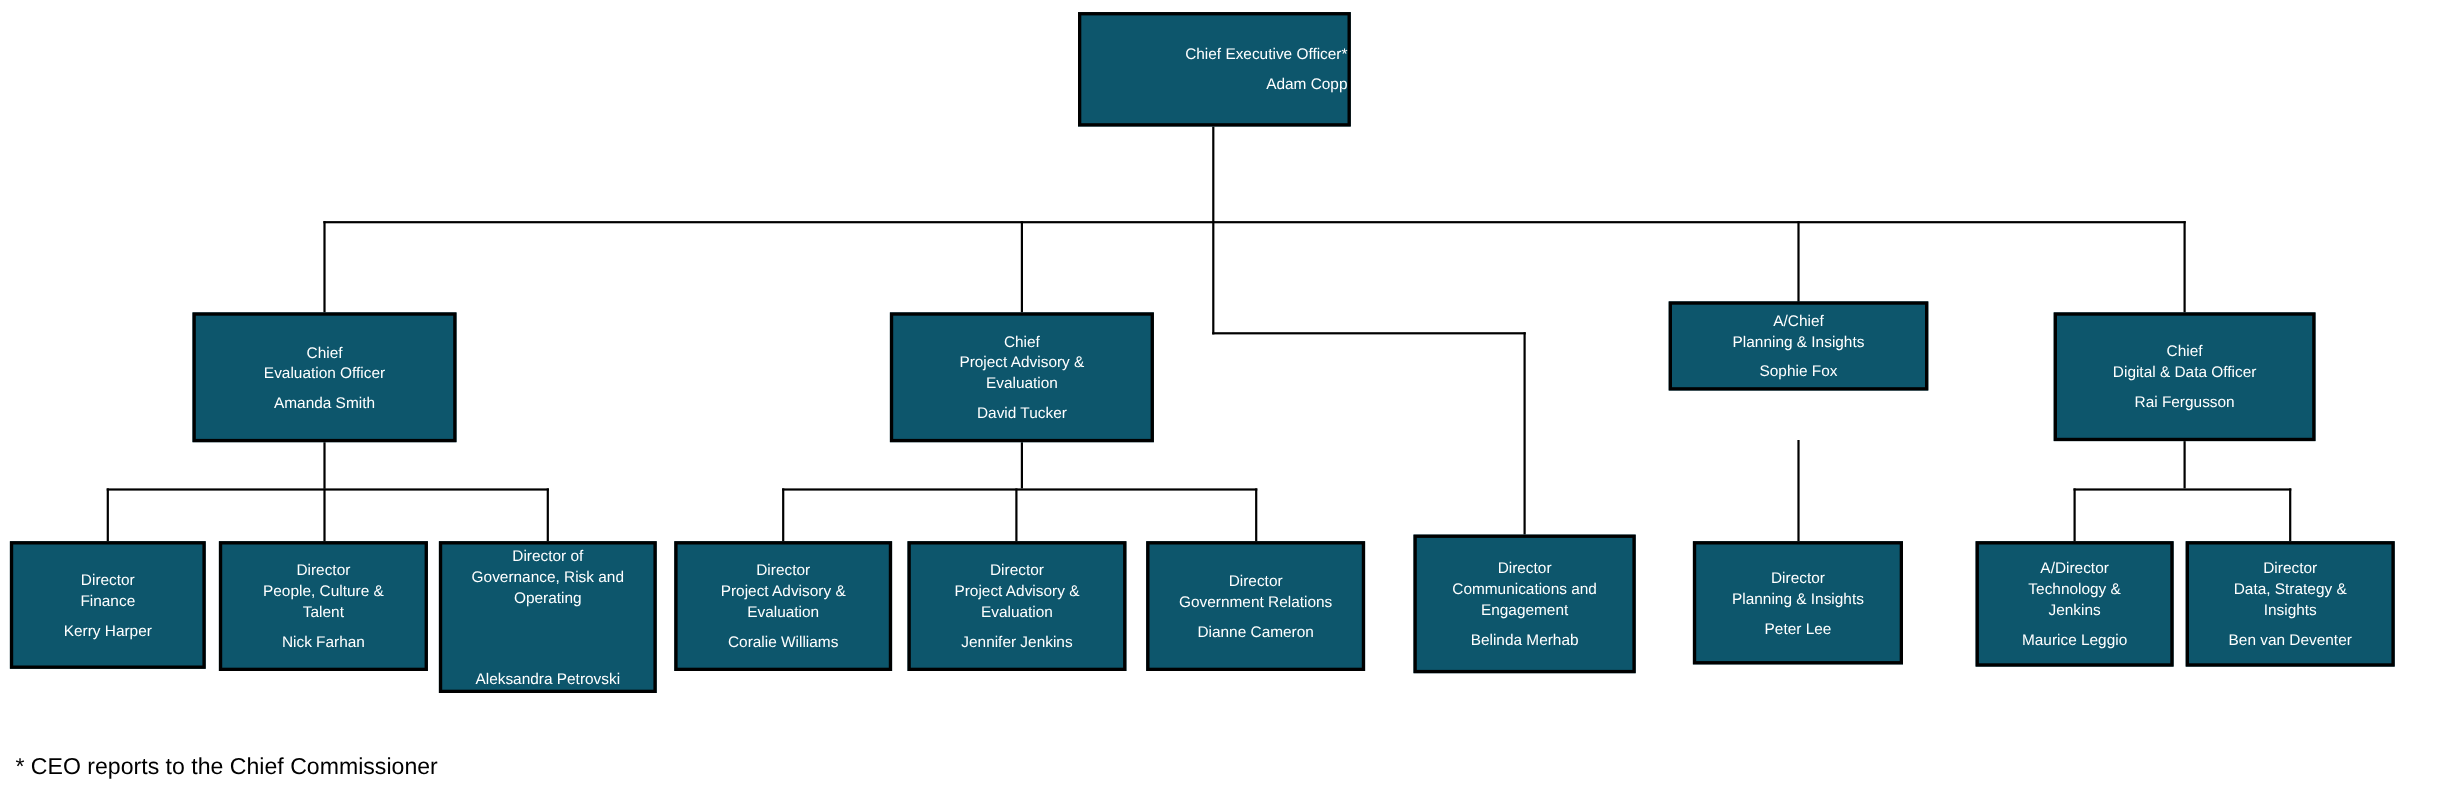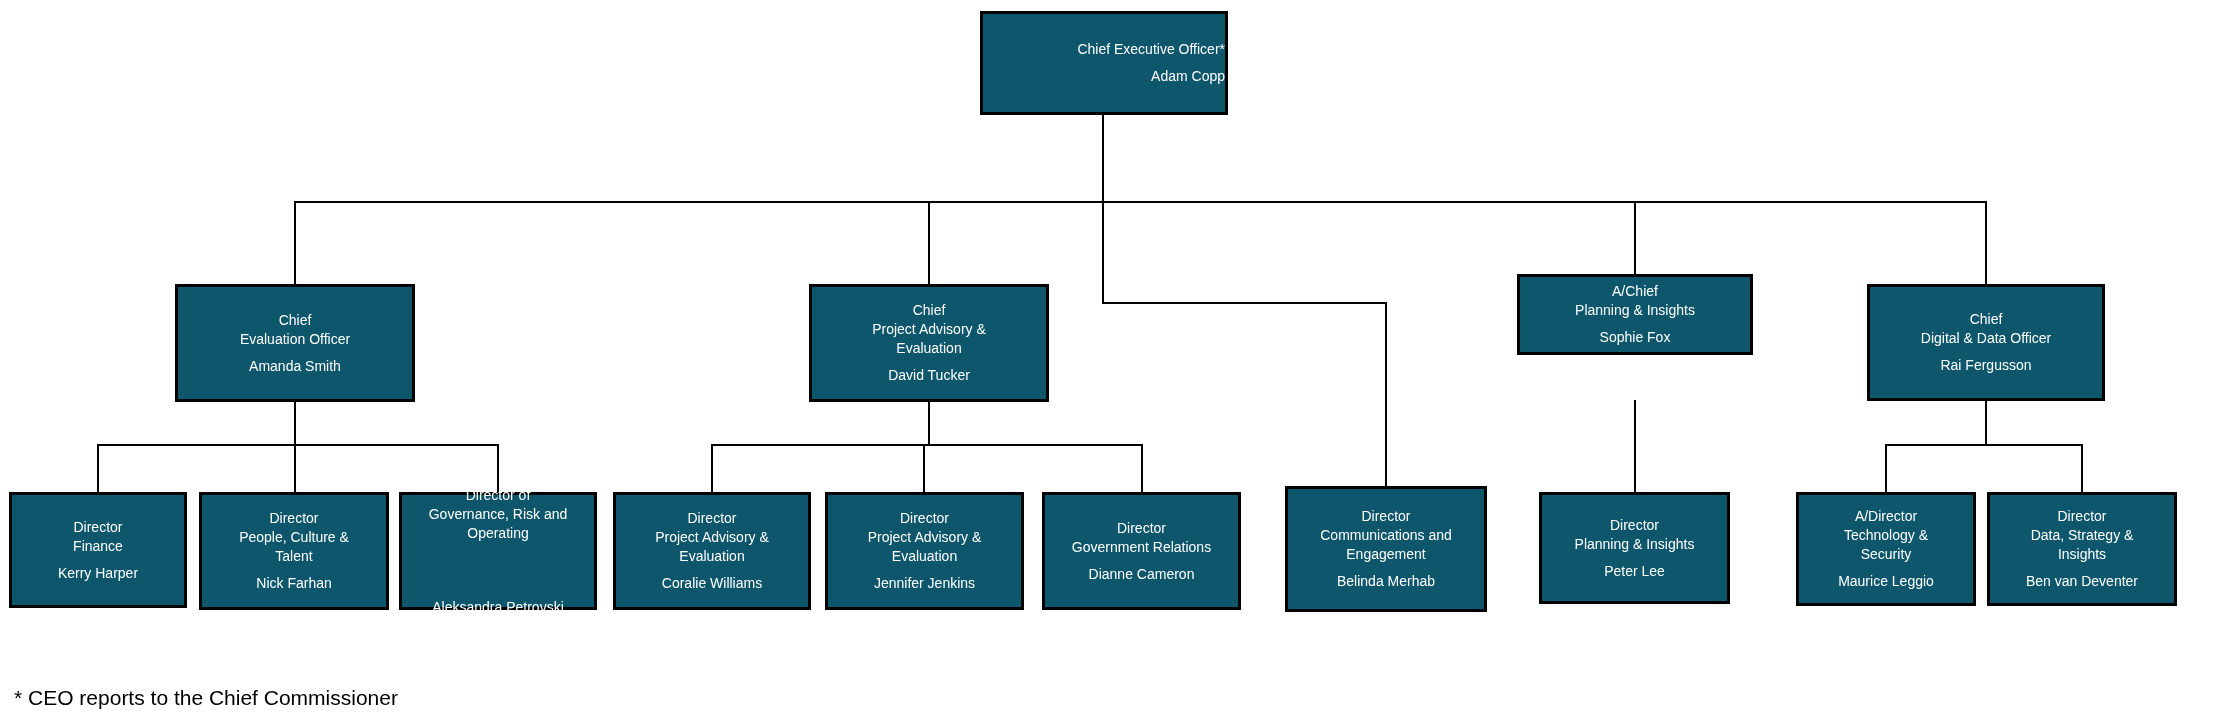--- a/index.html
+++ b/index.html
@@ -119,21 +119,21 @@
       <div class="name">Kerry Harper</div>
     </div>
     <div class="node" style="left: 199px; top: 492px; width: 190px; height: 118px;">
       <div>
         <div>Director</div>
         <div>People, Culture &amp;</div>
         <div>Talent</div>
       </div>
       <div class="name">Nick Farhan</div>
     </div>
-    <div class="node" style="left: 399px; top: 492px; width: 198px; height: 118px; gap: 47px;">
+    <div class="node" style="left: 399px; top: 492px; width: 198px; height: 138px; gap: 47px;">
       <div>
         <div>Director of</div>
         <div>Governance, Risk and</div>
         <div>Operating</div>
       </div>
       <div class="name">Aleksandra Petrovski</div>
     </div>
     <div class="node" style="left: 613px; top: 492px; width: 198px; height: 118px;">
       <div>
         <div>Director</div>
@@ -169,21 +169,21 @@
       <div>
         <div>Director</div>
         <div>Planning &amp; Insights</div>
       </div>
       <div class="name">Peter Lee</div>
     </div>
     <div class="node" style="left: 1796px; top: 492px; width: 180px; height: 114px;">
       <div>
         <div>A/Director</div>
         <div>Technology &amp;</div>
-        <div>Security</div>
+        <div>Jenkins</div>
       </div>
       <div class="name">Maurice Leggio</div>
     </div>
     <div class="node" style="left: 1987px; top: 492px; width: 190px; height: 114px;">
       <div>
         <div>Director</div>
         <div>Data, Strategy &amp;</div>
         <div>Insights</div>
       </div>
       <div class="name">Ben van Deventer</div>

